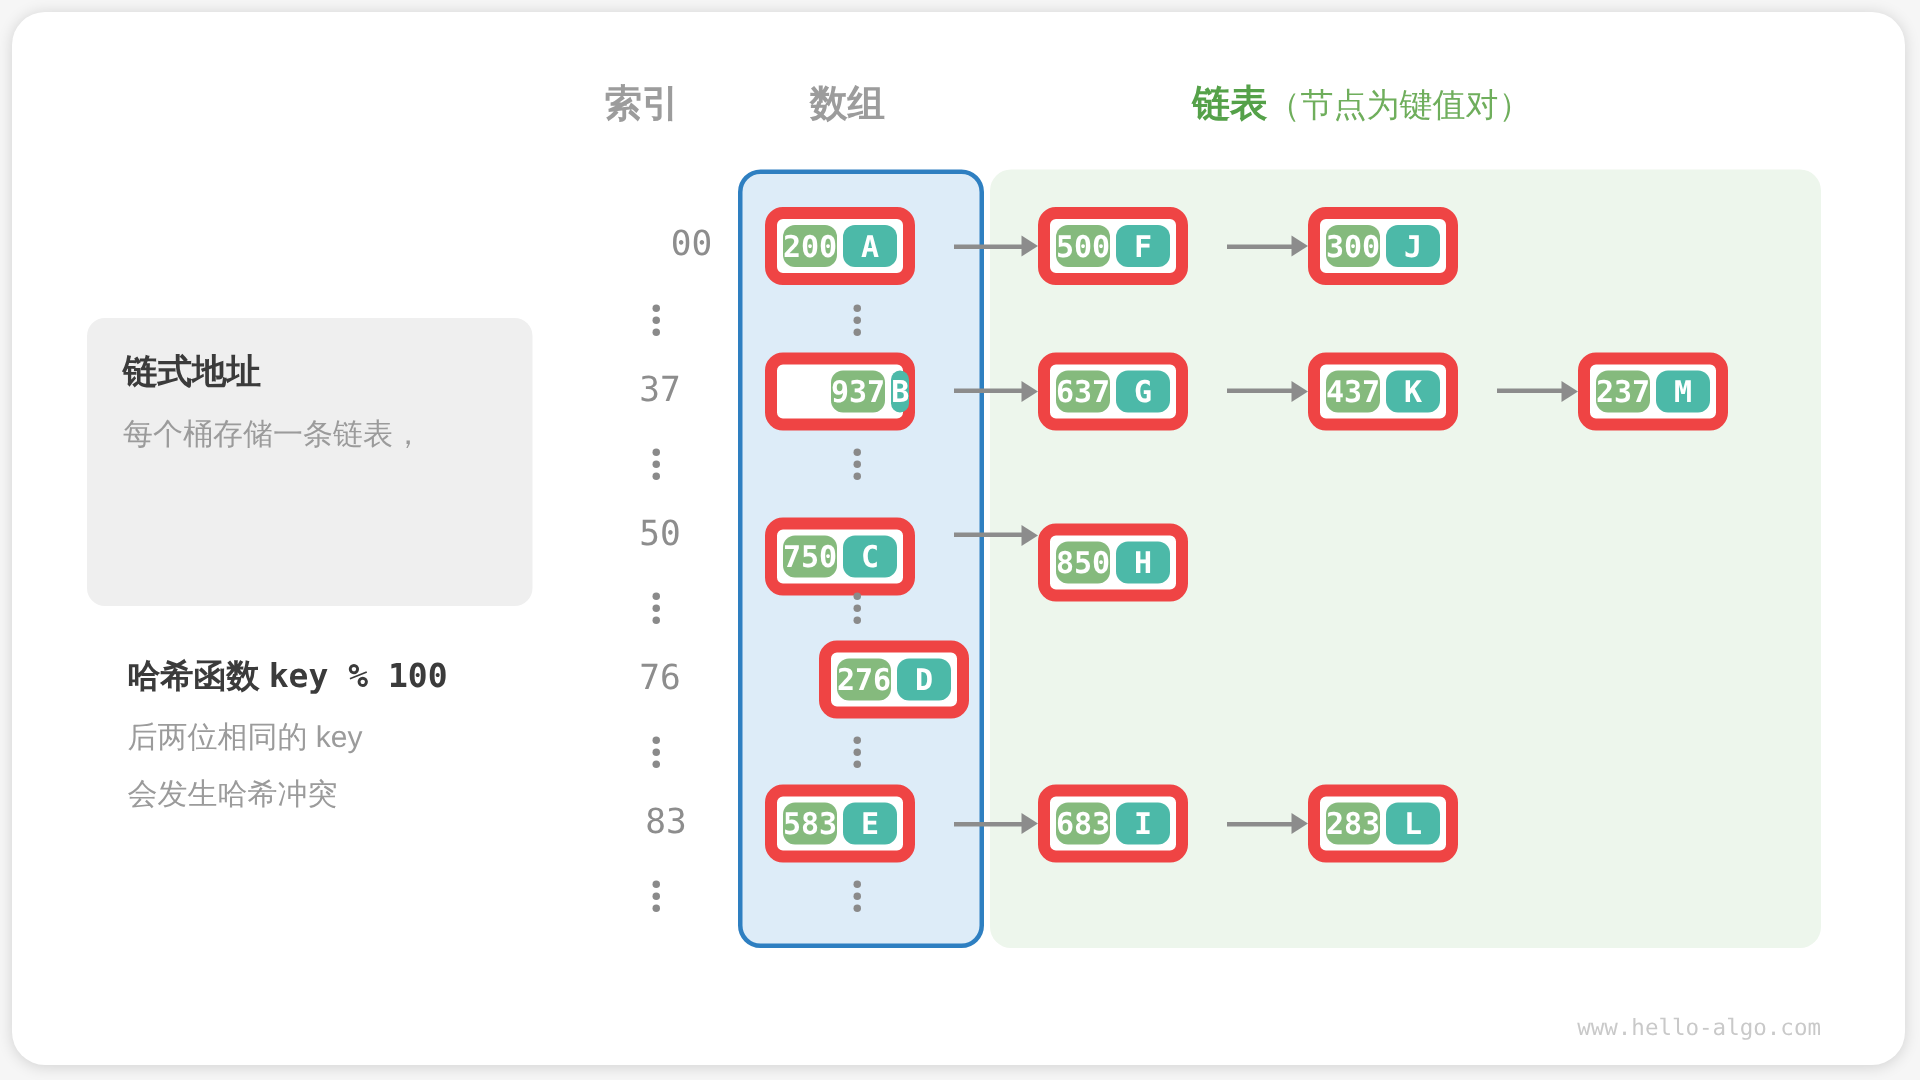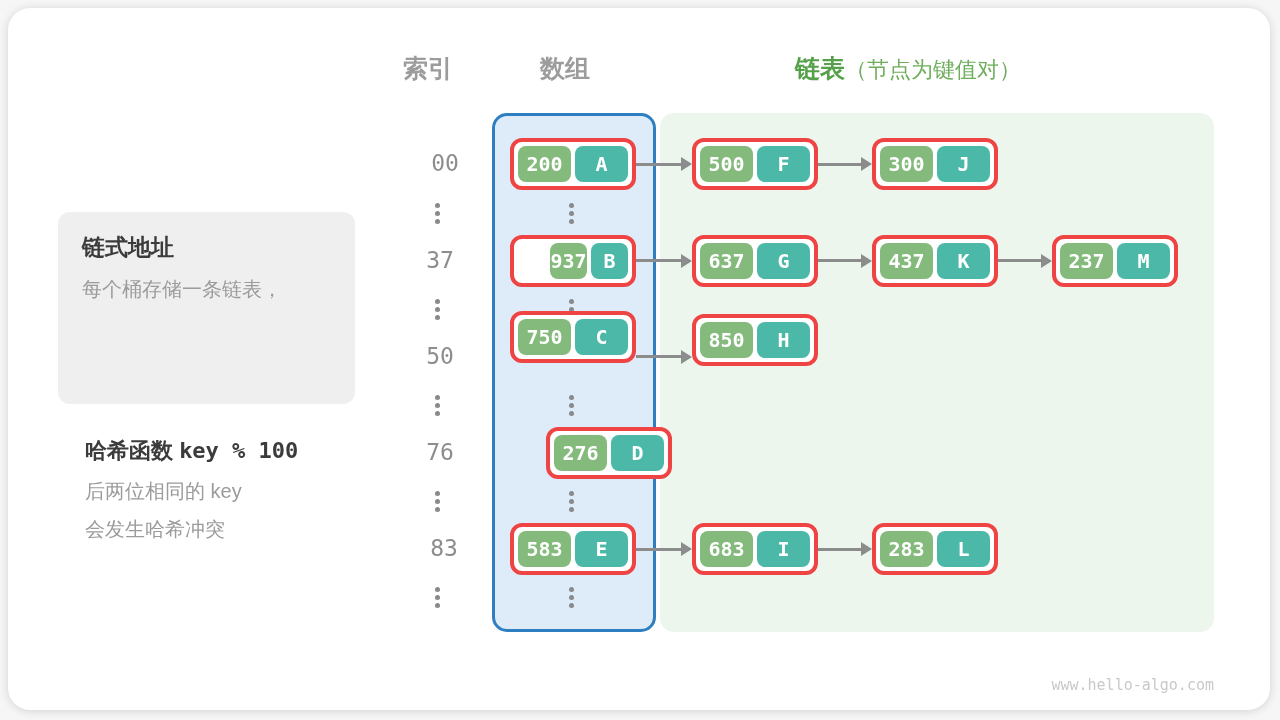--- a/index.html
+++ b/index.html
@@ -22,21 +22,21 @@
   .hash-title{position:absolute;left:85px;top:436px;font-size:22px;font-weight:bold;color:#3b3b3b;white-space:nowrap;}
   .hash-code{font-family:"DejaVu Sans Mono","Liberation Mono",monospace;}
   .hash-line{position:absolute;left:85px;font-size:20px;color:#9b9b9b;white-space:nowrap;}
 
   
   .green-region{position:absolute;left:660px;top:113px;width:554px;height:519px;background:#edf6ec;border-radius:14px;}
   .blue-col{position:absolute;left:492px;top:113px;width:164px;height:519px;background:#ddecf8;
     border:3px solid #2e7fc1;border-radius:15px;box-sizing:border-box;}
 
   
-  .node{position:absolute;width:126px;height:52px;background:#ffffff;border:4px solid #ef4444;border-radius:12px;
+  .node{position:absolute;width:100px;height:52px;background:#ffffff;border:8px solid #ef4444;border-radius:12px;
     box-sizing:border-box;display:flex;gap:4px;padding:4px;}
   .cell{flex:1;border-radius:8px;display:flex;align-items:center;justify-content:center;
     color:#ffffff;font-family:"DejaVu Sans Mono","Liberation Mono",monospace;font-size:20px;font-weight:bold;}
   .cell-key{background:#85ba7d;}
   .cell-val{background:#4cb9a8;}
 
   
   .row-index{position:absolute;width:60px;text-align:center;color:#8d8d8d;
     font-family:"DejaVu Sans Mono","Liberation Mono",monospace;font-size:23px;}
   .dots{position:absolute;width:6px;display:flex;flex-direction:column;gap:3px;align-items:center;}
@@ -72,21 +72,21 @@
     <span>哈希函数</span>
     <span class="hash-code">key % 100</span>
   </div>
   <div class="hash-line" style="top:478px;">后两位相同的 key</div>
   <div class="hash-line" style="top:516px;">会发生哈希冲突</div>
 
   <div class="green-region"></div>
   <div class="blue-col"></div>
 
   <div id="rows">
-      <div class="row-index" style="left: 415px; top: 150px;">00</div>
+      <div class="row-index" style="left: 431px; top: 150px;">00</div>
       <div class="node" style="left: 510px; top: 138px;">
         <div class="cell cell-key">200</div>
         <div class="cell cell-val">A</div>
       </div>
       <div class="arrow" style="left: 636px; top: 157px; width: 56px;">
         <div class="arrow-line" style="width: 47px;"></div>
         <div class="arrow-head" style="left: 45px;"></div>
       </div>
       <div class="node" style="left: 692px; top: 138px;">
         <div class="cell cell-key">500</div>
@@ -143,29 +143,29 @@
         <div class="dot"></div>
         <div class="dot"></div>
         <div class="dot"></div>
       </div>
       <div class="dots" style="left: 568px; top: 298.5px;">
         <div class="dot"></div>
         <div class="dot"></div>
         <div class="dot"></div>
       </div>
       <div class="row-index" style="left: 410px; top: 342.5px;">50</div>
-      <div class="node" style="left: 510px; top: 311px;">
+      <div class="node" style="left: 510px; top: 345px;">
         <div class="cell cell-key">750</div>
         <div class="cell cell-val">C</div>
       </div>
       <div class="arrow" style="left: 636px; top: 349.5px; width: 56px;">
         <div class="arrow-line" style="width: 47px;"></div>
         <div class="arrow-head" style="left: 45px;"></div>
       </div>
-      <div class="node" style="left: 692px; top: 314px;">
+      <div class="node" style="left: 692px; top: 349px;">
         <div class="cell cell-key">850</div>
         <div class="cell cell-val">H</div>
       </div>
       <div class="dots" style="left: 434px; top: 394.5px;">
         <div class="dot"></div>
         <div class="dot"></div>
         <div class="dot"></div>
       </div>
       <div class="dots" style="left: 568px; top: 394.5px;">
         <div class="dot"></div>

